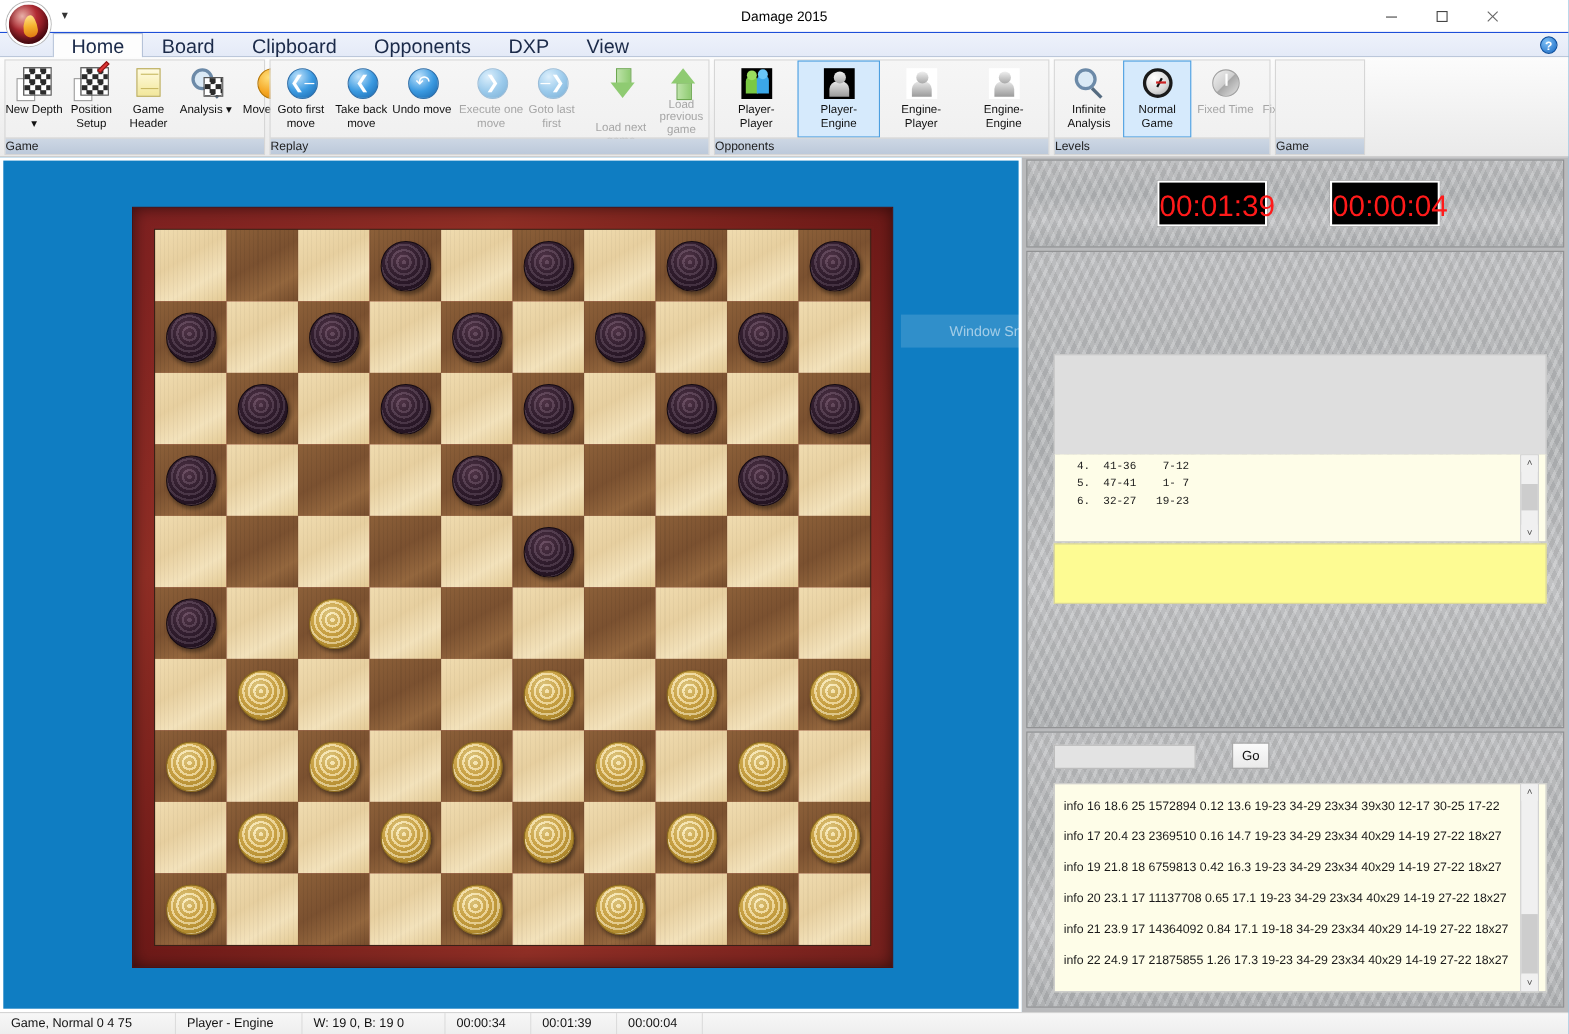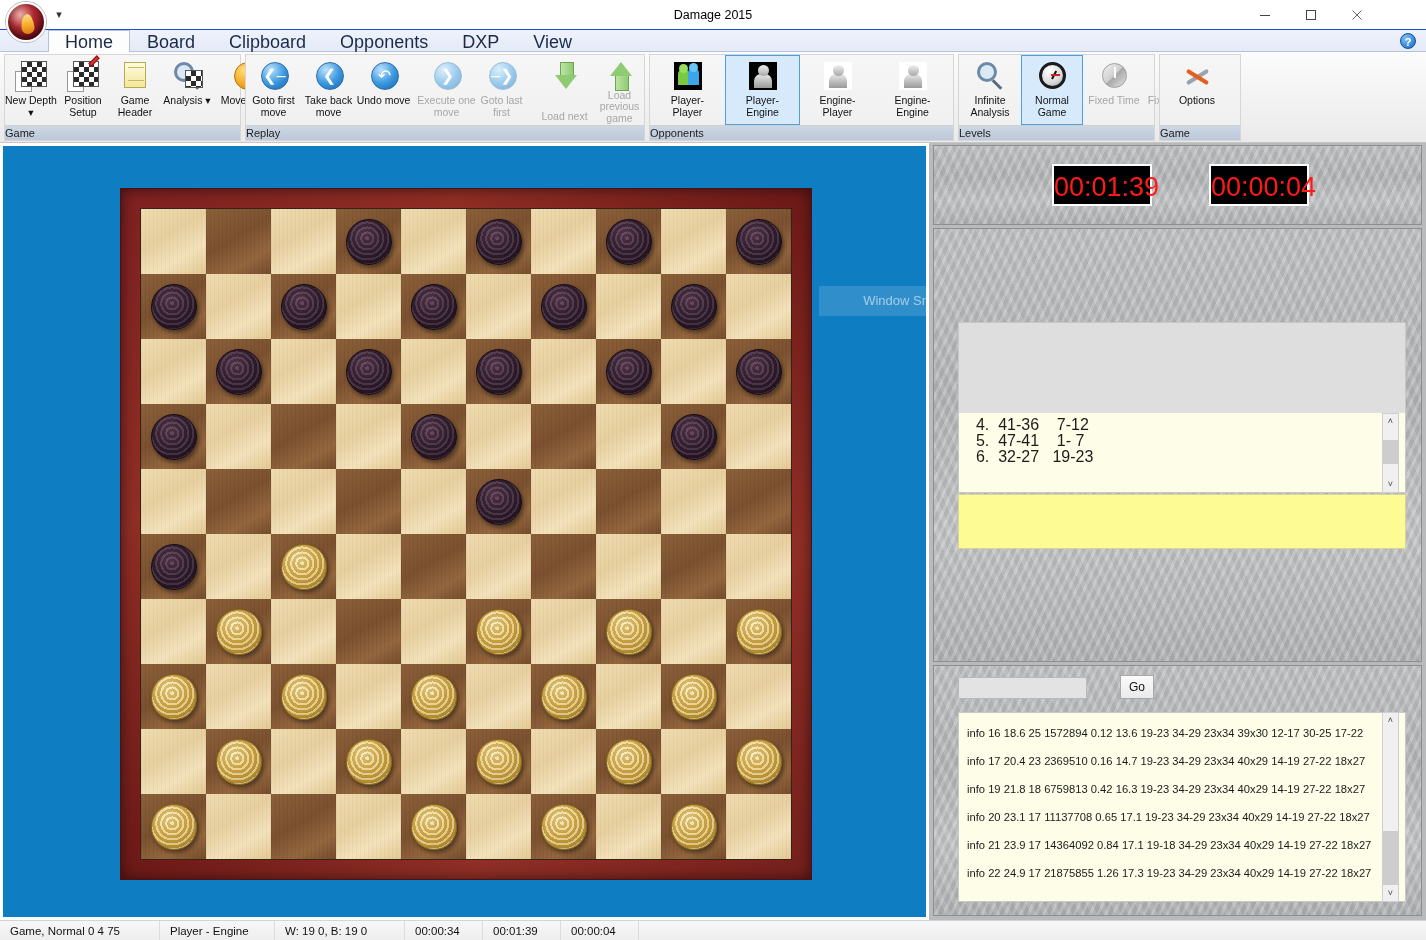--- a/index.html
+++ b/index.html
@@ -261,21 +261,21 @@
     position:absolute;left:4px;top:85px;width:489px;height:434px;
     border:1px solid #8d8e90;
   }
   #moves-header{
     position:absolute;left:24px;top:93px;width:448px;height:91px;
     background:#dedede;border:1px solid #c8c8c8;border-bottom:none;
   }
   #moves-list{
     position:absolute;left:24px;top:184px;width:448px;height:80px;
     background:#fefde8;border:1px solid #c8c8c8;border-top:none;
-    font-family:Liberation Sans, sans-serif;font-size:16px;
+    font-family:Liberation Mono, monospace;font-size:10px;
     padding:4px 8px;white-space:pre;color:#1b1b1b;line-height:16px;overflow:hidden;
   }
   .vsb{
     position:absolute;width:17px;background:#f0f0f0;border:1px solid #cfcfcf;
   }
   .vsb .arw{
     position:absolute;left:0;width:15px;height:15px;text-align:center;line-height:15px;
     font-size:9px;color:#444;background:#f0f0f0;
   }
   .vsb .arw.up{top:0;}
@@ -524,31 +524,20 @@
         <div class="rbtn dis" style="width: 75px;">
           <span class="ico">
             <span class="ico-dial"></span>
           </span>
           <span class="rlbl">Fixed Depth</span>
         </div>
       </div>
       <div class="rgroup-label">Levels</div>
     </div>
     <div class="rgroup" style="left: 1159px; width: 82px;">
-      <div class="rbuttons">
-        <div class="rbtn" style="width: 74px;">
-          <span class="ico">
-            <span class="ico-tools">
-              <span class="wr"></span>
-              <span class="sd"></span>
-            </span>
-          </span>
-          <span class="rlbl">Options</span>
-        </div>
-      </div>
       <div class="rgroup-label">Game</div>
     </div>
   </div>
 
 <div id="board-pane">
   <div id="board-frame">
     <div id="board">
         <div class="sq light"></div>
         <div class="sq dark"></div>
         <div class="sq light"></div>

